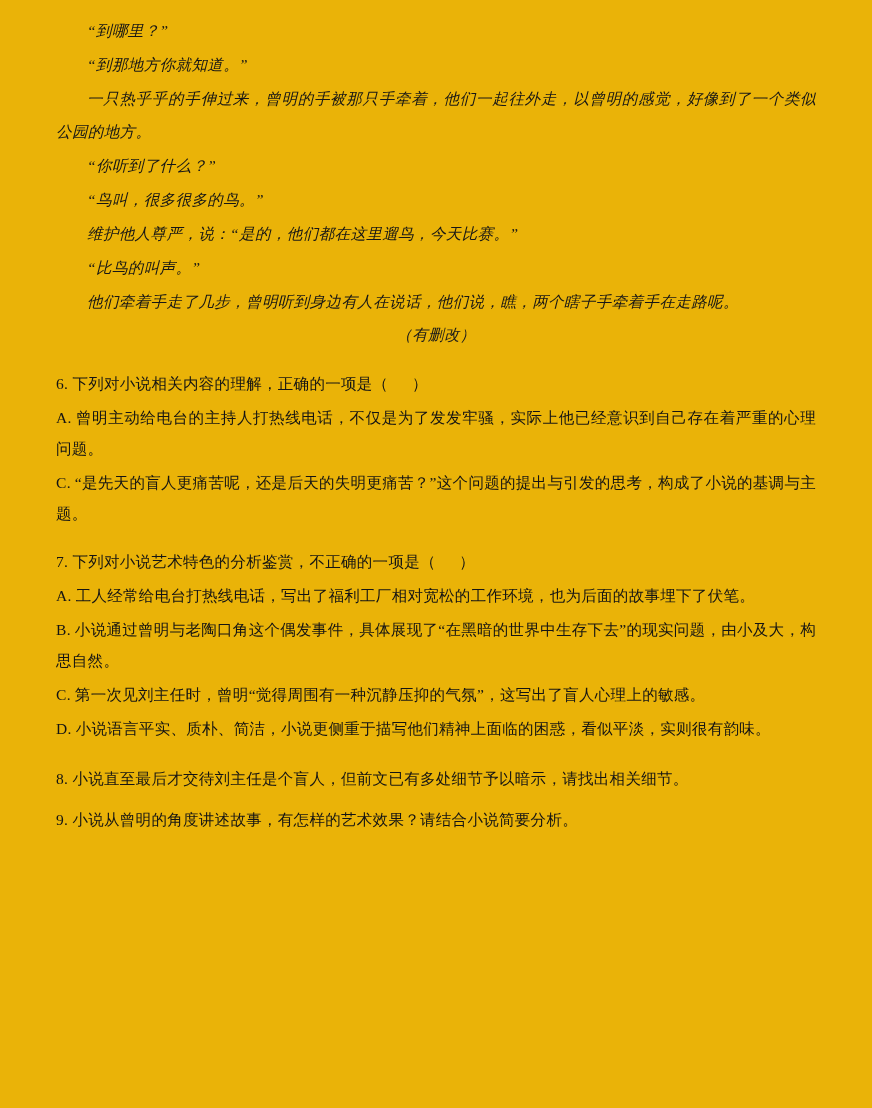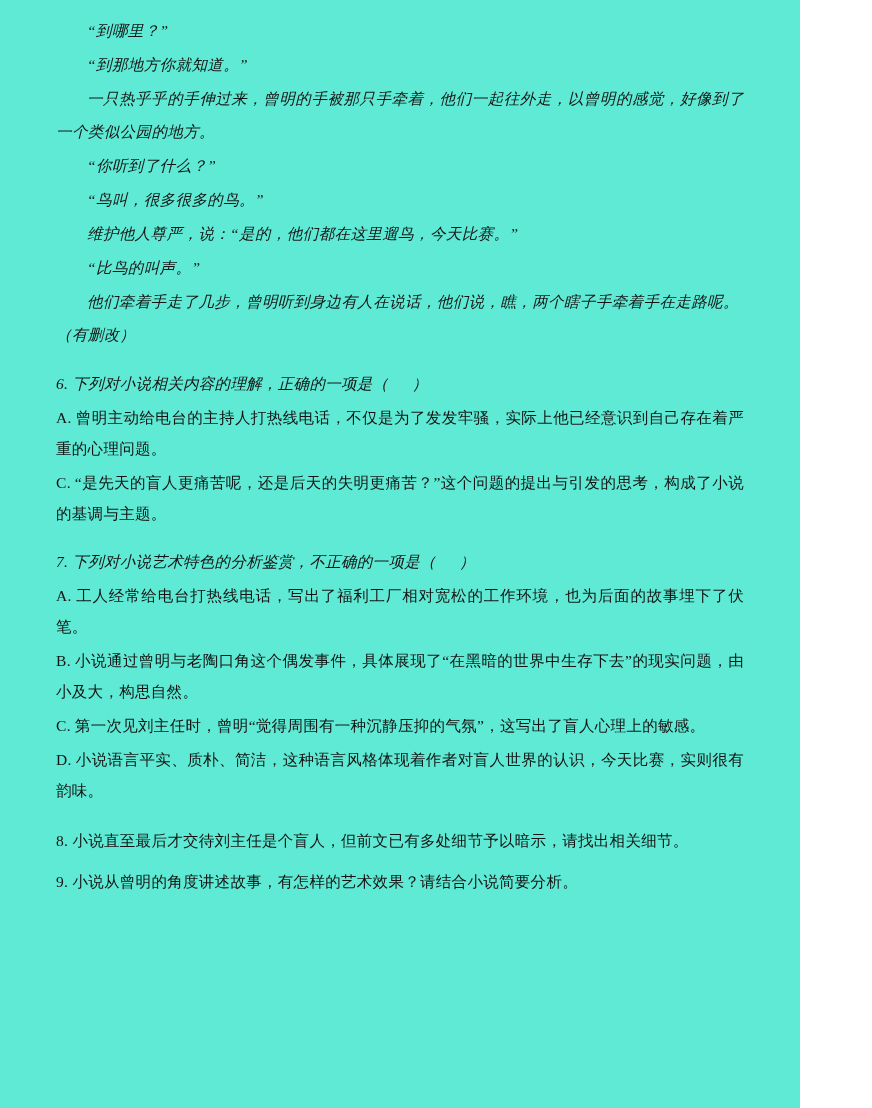--- a/index.html
+++ b/index.html
@@ -5,59 +5,58 @@
   html, body {
     margin: 0;
     padding: 0;
     background: #ffffff;
   }
   body {
     font-family: "Liberation Serif", "DejaVu Serif", serif;
     color: #1b1b1b;
   }
   .page {
-    width: 800px;
+    width: 872px;
     min-height: 1108px;
     box-sizing: border-box;
     padding: 14px 56px 24px 56px;
-    background: #5eead4;
+    background: #eab308;
     position: relative;
   }
   
   .passage {
     font-size: 15.5px;
     line-height: 2.16;
     font-style: italic;
     font-family: "Liberation Serif", "DejaVu Serif", serif;
     color: #161616;
   }
   .passage p {
     margin: 0 0 0.5px 0;
     text-indent: 2em;
     letter-spacing: 0.4px;
     text-align: justify;
   }
   .attrib {
     font-style: italic;
     font-size: 15.5px;
-    text-align: left;
+    text-align: center;
     margin: 6px 0 22px 0;
     letter-spacing: 0.4px;
   }
   
   .questions {
     font-size: 15.5px;
     line-height: 2.0;
     color: #141414;
   }
   .q-stem {
     margin: 8px 0 2px 0;
     letter-spacing: 0.3px;
     text-align: justify;
-    font-style: italic;
   }
   .opt {
     margin: 3px 0 3px 0;
     padding-left: 0;
     letter-spacing: 0.3px;
     text-align: justify;
     text-indent: 0;
   }
   .opt .lbl {
     display: inline;
@@ -116,21 +115,21 @@
     <div class="opt">
       <span class="lbl">A.</span><span class="body">工人经常给电台打热线电话，写出了福利工厂相对宽松的工作环境，也为后面的故事埋下了伏笔。</span>
     </div>
     <div class="opt">
       <span class="lbl">B.</span><span class="body">小说通过曾明与老陶口角这个偶发事件，具体展现了“在黑暗的世界中生存下去”的现实问题，由小及大，构思自然。</span>
     </div>
     <div class="opt">
       <span class="lbl">C.</span><span class="body">第一次见刘主任时，曾明“觉得周围有一种沉静压抑的气氛”，这写出了盲人心理上的敏感。</span>
     </div>
     <div class="opt">
-      <span class="lbl">D.</span><span class="body">小说语言平实、质朴、简洁，这种语言风格体现着作者对盲人世界的认识，今天比赛，实则很有韵味。</span>
+      <span class="lbl">D.</span><span class="body">小说语言平实、质朴、简洁，小说更侧重于描写他们精神上面临的困惑，看似平淡，实则很有韵味。</span>
     </div>
 
     <div class="spacer-sm"></div>
 
     <div class="q-plain">8. 小说直至最后才交待刘主任是个盲人，但前文已有多处细节予以暗示，请找出相关细节。</div>
     <div class="q-plain">9. 小说从曾明的角度讲述故事，有怎样的艺术效果？请结合小说简要分析。</div>
 
   </div>
 </div>
 

